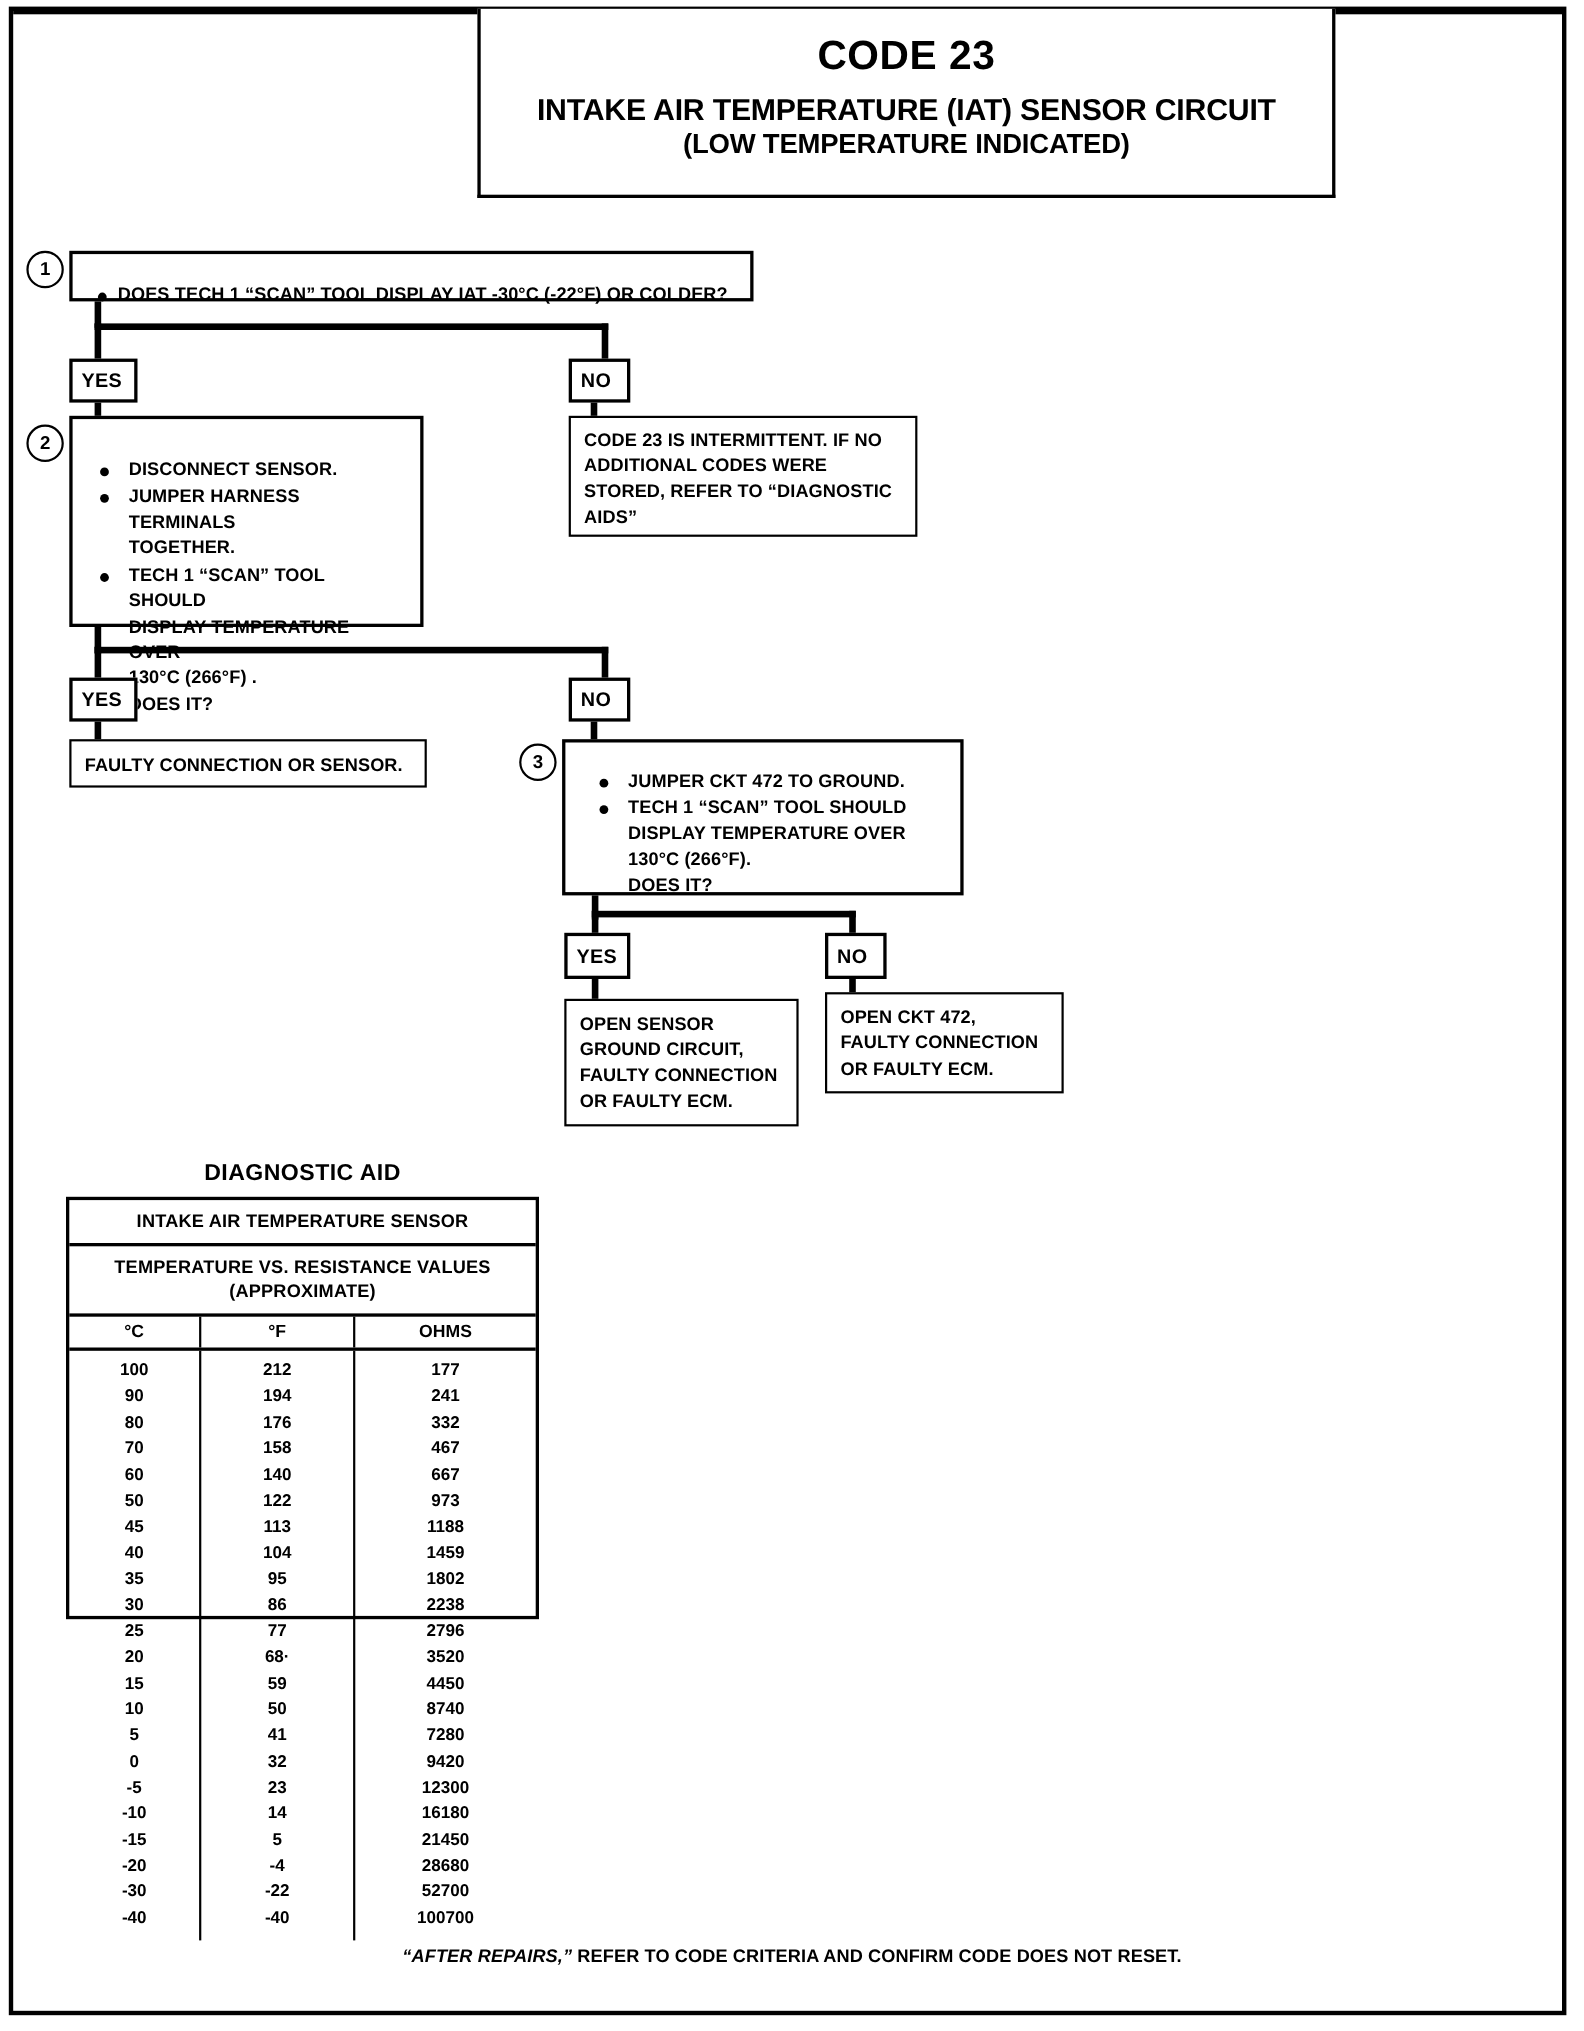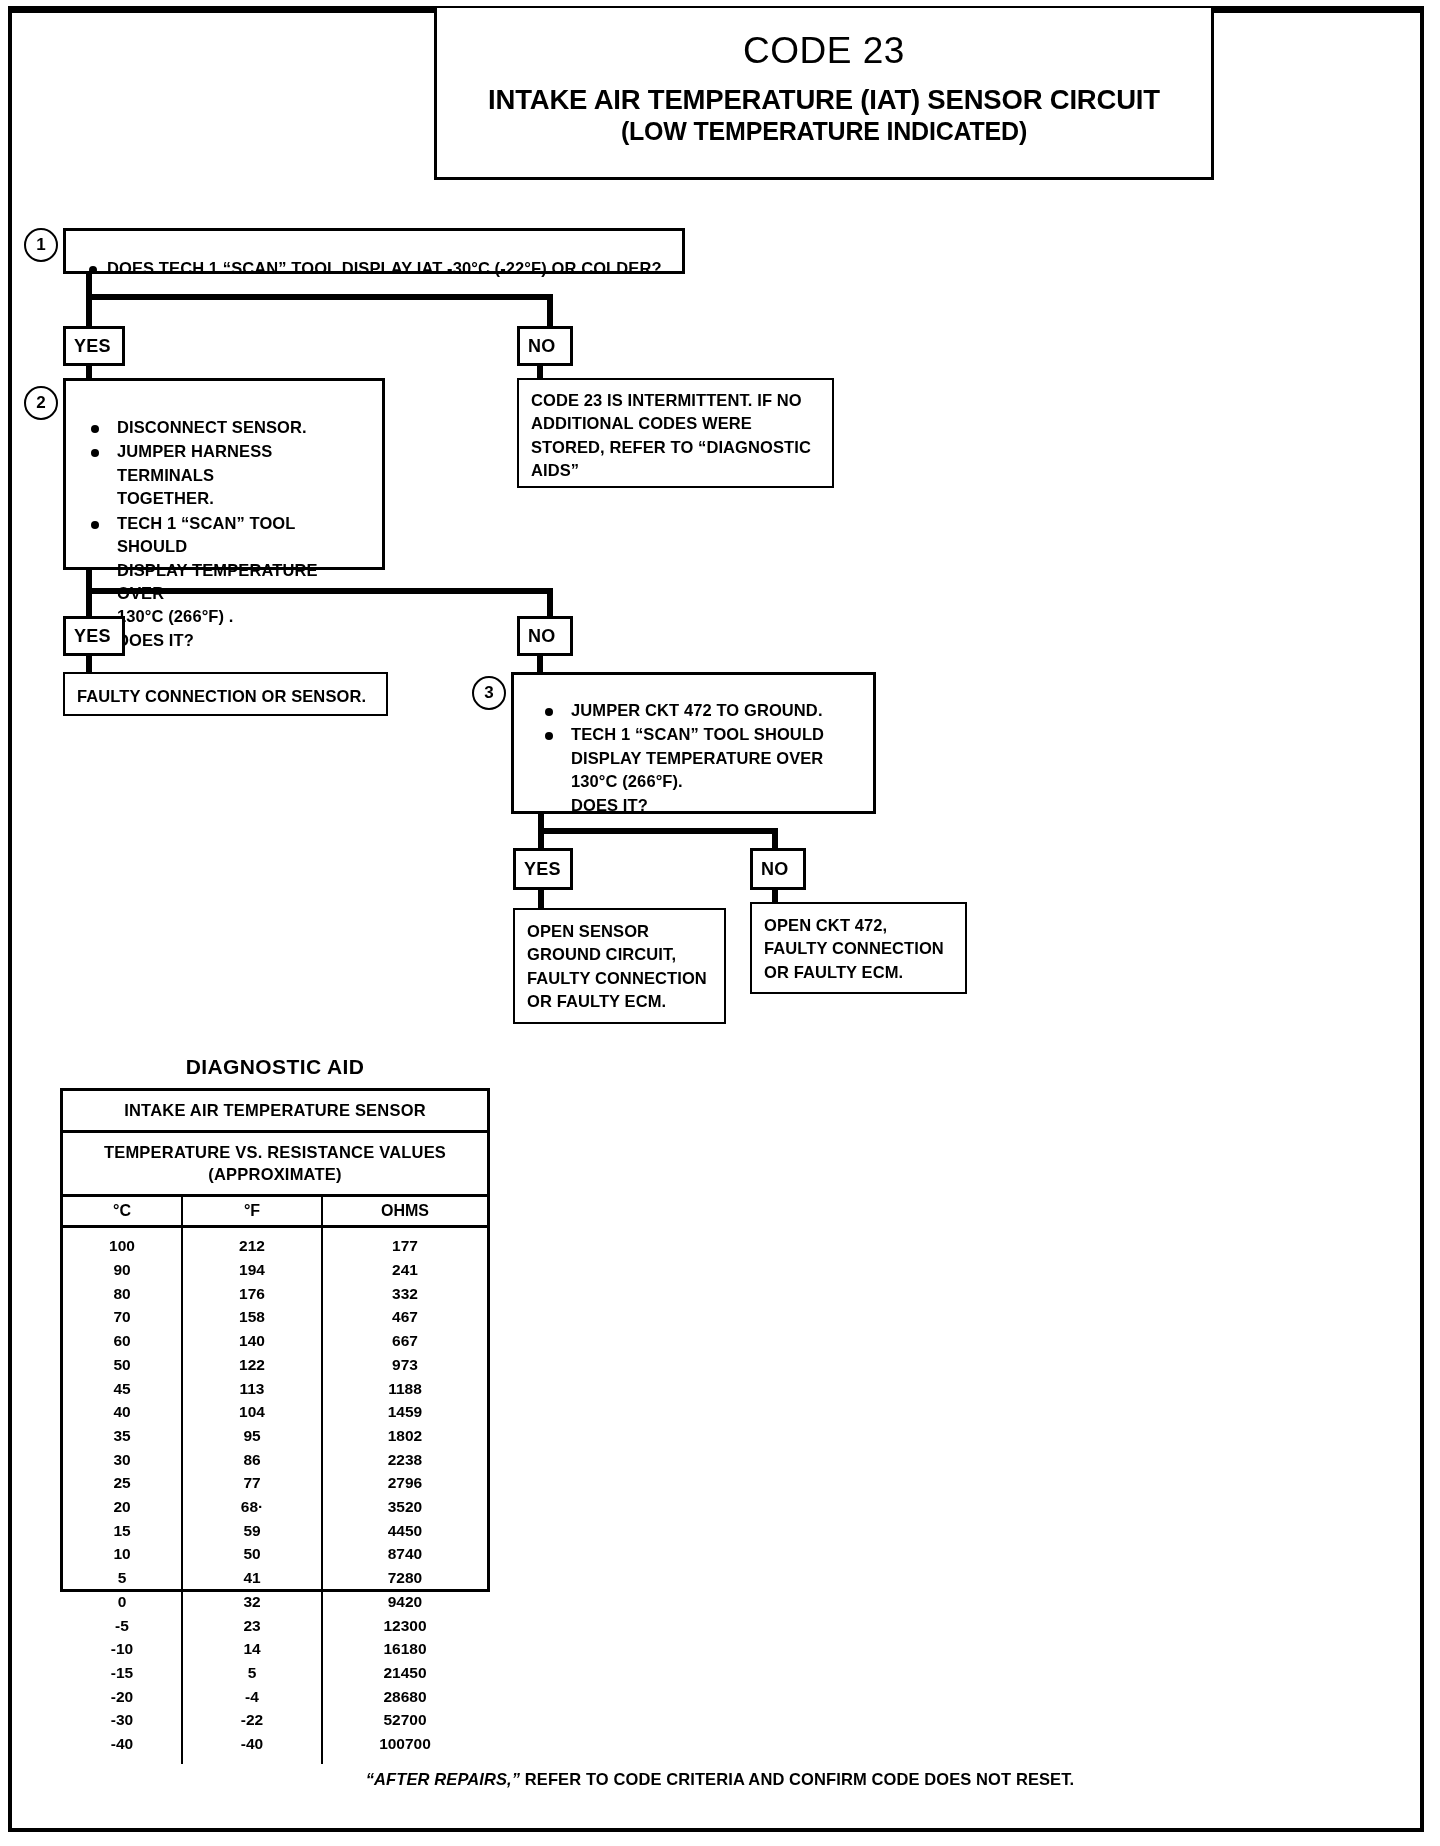--- a/index.html
+++ b/index.html
@@ -43,21 +43,21 @@
     width: 780px;
     height: 172px;
     border: 3px solid #000;
     border-top: none;
     box-sizing: border-box;
     background: #fff;
     text-align: center;
   }
   .title-main {
     font-size: 37px;
-    font-weight: normal;
+    font-weight: bold;
     letter-spacing: 0.5px;
     margin-top: 24px;
     line-height: 1.05;
   }
   .title-sub {
     font-size: 27.5px;
     font-weight: bold;
     letter-spacing: -0.2px;
     margin-top: 14px;
     line-height: 1.1;
@@ -156,21 +156,21 @@
     text-align: center;
     font-size: 21px;
     font-weight: bold;
     letter-spacing: 0.4px;
   }
   .aid-table {
     position: absolute;
     left: 60px;
     top: 1088px;
     width: 430px;
-    height: 504px;
+    height: 384px;
     border: 3px solid #000;
     box-sizing: border-box;
     background: #fff;
   }
   .aid-row-head {
     border-bottom: 3px solid #000;
     text-align: center;
     font-size: 16.5px;
     font-weight: bold;
     letter-spacing: 0.2px;

